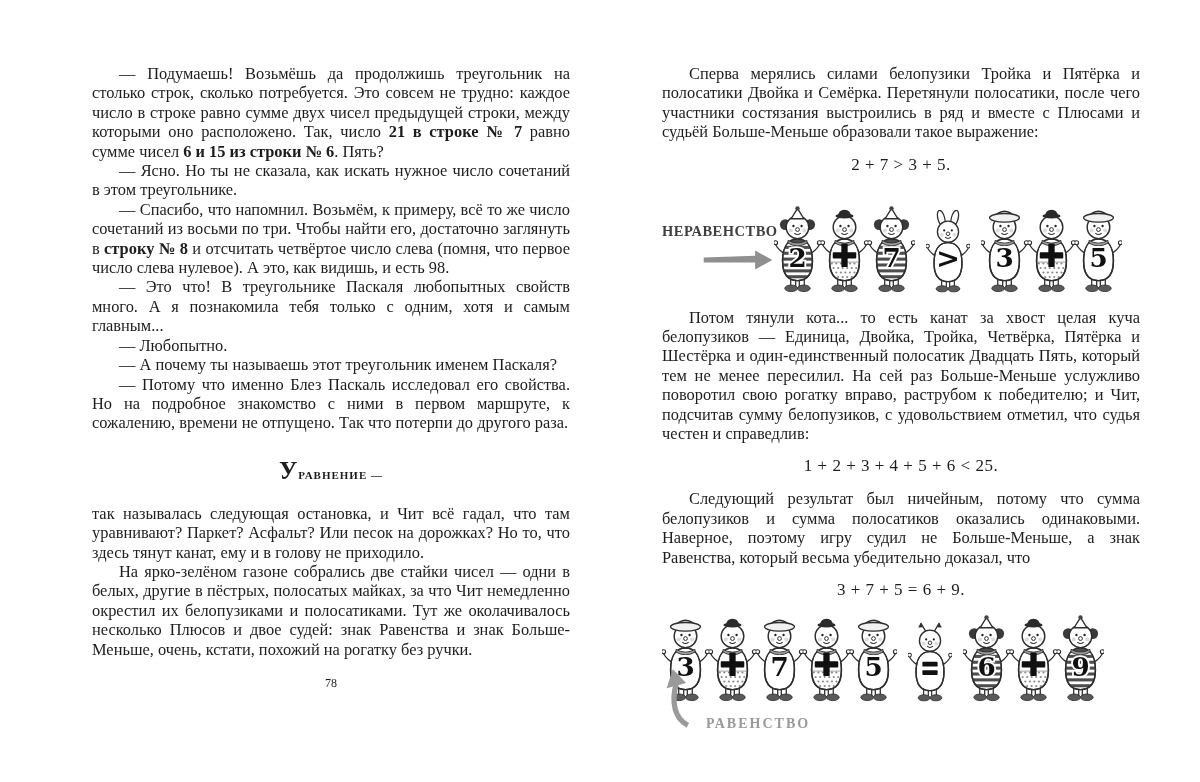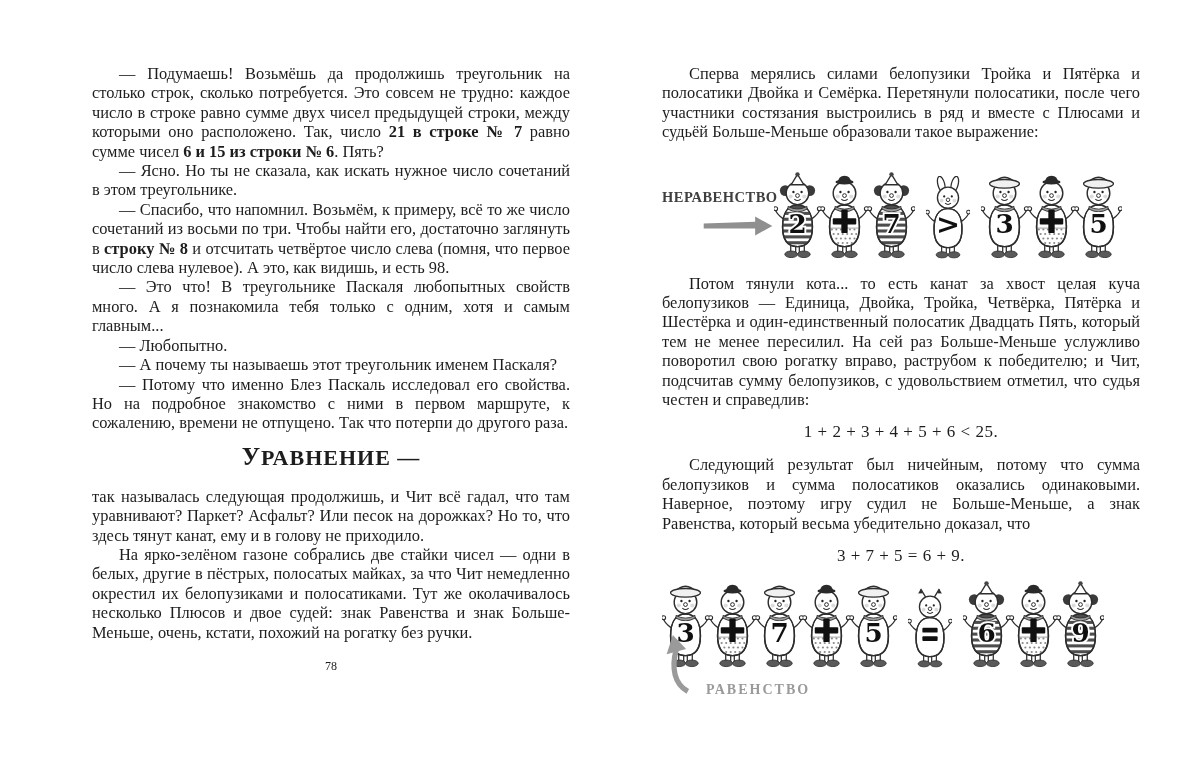--- a/index.html
+++ b/index.html
@@ -11,21 +11,21 @@
   }
   .col{position:absolute;top:64px;width:478px;text-align:justify;
        font-size:16.4px;line-height:19.4px;}
   .col-left{left:92px;}
   .col-right{left:662px;}
   p.para{margin:0;}
   p.para.ind{text-indent:27px;}
   b{font-weight:bold;}
   .heading{
     display:block;text-align:center;font-weight:bold;text-transform:uppercase;
-    font-size:22px;letter-spacing:1px;margin:11px 0 16px;line-height:26px;
+    font-size:11px;letter-spacing:1px;margin:25px 0 16px;line-height:26px;
   }
   .heading::first-letter{font-size:25px;}
   .formula{text-align:center;font-size:17px;line-height:20px;margin:13px 0;letter-spacing:.5px;}
   .page-number{text-align:center;font-size:12px;margin-top:15px;}
   
   .illo{position:relative;}
   .illo1{height:106px;margin:12px 0 14px;}
   .illo2{height:132px;margin-top:6px;}
   .fig-row{position:absolute;display:flex;align-items:flex-end;}
   .illo1 .fig-row{left:112px;bottom:0;}
@@ -49,30 +49,31 @@
       <p class="para ind"><span>— Подумаешь! Возьмёшь да продолжишь треугольник на столько строк, сколько потребуется. Это совсем не трудно: каждое число в строке равно сумме двух чисел предыдущей строки, между которыми оно расположено. Так, число </span><b>21 в строке № 7</b><span> равно сумме чисел </span><b>6 и 15 из строки № 6</b><span>. Пять?</span></p>
       <p class="para ind"><span>— Ясно. Но ты не сказала, как искать нужное число сочетаний в этом треугольнике.</span></p>
       <p class="para ind"><span>— Спасибо, что напомнил. Возьмём, к примеру, всё то же число сочетаний из восьми по три. Чтобы найти его, достаточно заглянуть в </span><b>строку № 8</b><span> и отсчитать четвёртое число слева (помня, что первое число слева нулевое). А это, как видишь, и есть 98.</span></p>
       <p class="para ind"><span>— Это что! В треугольнике Паскаля любопытных свойств много. А я познакомила тебя только с одним, хотя и самым главным...</span></p>
       <p class="para ind"><span>— Любопытно.</span></p>
       <p class="para ind"><span>— А почему ты называешь этот треугольник именем Паскаля?</span></p>
       <p class="para ind"><span>— Потому что именно Блез Паскаль исследовал его свойства. Но на подробное знакомство с ними в первом маршруте, к сожалению, времени не отпущено. Так что потерпи до другого раза.</span></p>
     </div>
   <h2 class="heading">Уравнение —</h2>
   <div>
-      <p class="para"><span>так называлась следующая продолжишь, и Чит всё гадал, что там уравнивают? Паркет? Асфальт? Или песок на дорожках? Но то, что здесь тянут канат, ему и в голову не приходило.</span></p>
+      <p class="para"><span>так называлась следующая остановка, и Чит всё гадал, что там уравнивают? Паркет? Асфальт? Или песок на дорожках? Но то, что здесь тянут канат, ему и в голову не приходило.</span></p>
       <p class="para ind"><span>На ярко-зелёном газоне собрались две стайки чисел — одни в белых, другие в пёстрых, полосатых майках, за что Чит немедленно окрестил их белопузиками и полосатиками. Тут же околачивалось несколько Плюсов и двое судей: знак Равенства и знак Больше-Меньше, очень, кстати, похожий на рогатку без ручки.</span></p>
     </div>
   <div class="page-number">78</div>
 </div>
 
 <div class="col col-right">
   <div>
       <p class="para ind"><span>Сперва мерялись силами белопузики Тройка и Пятёрка и полосатики Двойка и Семёрка. Перетянули полосатики, после чего участники состязания выстроились в ряд и вместе с Плюсами и судьёй Больше-Меньше образовали такое выражение:</span></p>
     </div>
+  <div class="formula">2 + 7 &gt; 3 + 5.</div>
 
   <div class="illo illo1">
     <span class="illo-label label-nerav">НЕРАВЕНСТВО</span>
     <svg class="arrow-right" width="72" height="24" viewBox="0 0 84 26">
       <path d="M2,10 L62,8 L62,2 L82,13 L62,24 L62,16 L2,16 Z" fill="#8f8f8f"></path>
     </svg>
     <div class="fig-row">
         <span class="fig"><svg width="47" height="90" viewBox="0 0 52 96">
             <defs>
               <clipPath id="bc0">

